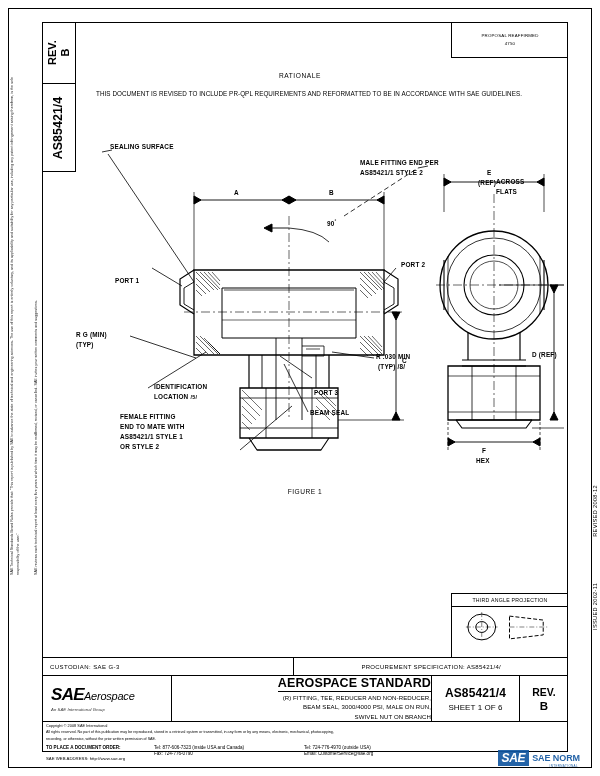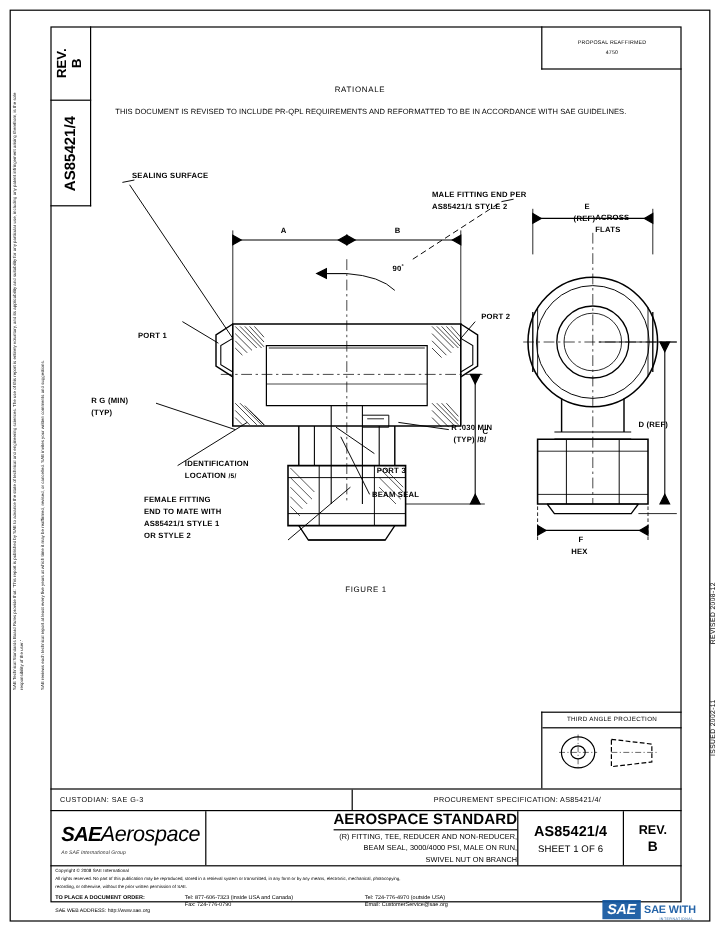--- a/index.html
+++ b/index.html
@@ -113,21 +113,21 @@
   .cust-r{ flex:1; display:flex; align-items:center; justify-content:center; font-size:6px; letter-spacing:.05em;}
 
   
   .tblock{
     position:absolute; left:42px; right:32px; bottom:54px; height:46px;
     display:flex; border-bottom:1.5px solid #000;
   }
   .tb-logo{ width:130px; border-right:1.5px solid #000; display:flex; flex-direction:column; justify-content:center; padding-left:9px;}
   .logo-line{ display:flex; align-items:baseline; }
   .logo-sae{ font-size:17px; font-weight:bold; letter-spacing:-.04em; font-style:italic;}
-  .logo-aero{ font-size:18px; font-style:italic; letter-spacing:-.02em;text-align:center; }
+  .logo-aero{ font-size:11px; font-style:italic; letter-spacing:-.02em;text-align:center; }
   .logo-sub{ font-size:4.2px; font-style:italic; color:#333; margin-top:2px; letter-spacing:.02em;}
   .tb-mid{ flex:1; border-right:1.5px solid #000; display:flex; flex-direction:column; align-items:flex-end; justify-content:center;}
   .tb-mid h1{ margin:0 0 1px 0; font-size:12.5px; font-weight:bold; letter-spacing:.01em; border-bottom:1px solid #000; padding-bottom:1px;}
   .tb-desc{ font-size:6.1px; line-height:1.5; text-align:center; letter-spacing:.01em;}
   .tb-num{ width:88px; border-right:1.5px solid #000; display:flex; flex-direction:column; align-items:center; justify-content:center; gap:3px;}
   .tb-num .n{ font-size:12px; font-weight:bold; letter-spacing:.01em;}
   .tb-num .s{ font-size:8px; letter-spacing:.01em;}
   .tb-rev{ width:48px; display:flex; flex-direction:column; align-items:center; justify-content:center; gap:2px;}
   .tb-rev .r{ font-size:10.5px; font-weight:bold;}
   .tb-rev .v{ font-size:11.5px; font-weight:bold;}
@@ -442,17 +442,17 @@
       <div class="c3">Email:  CustomerService@sae.org</div>
     </div>
     <div class="f-web">
       <span>SAE WEB ADDRESS:</span>
       <span>http://www.sae.org</span>
     </div>
   </div>
 
   <div class="wm">
     <span class="wm-badge">SAE</span>
-    <span class="wm-txt">SAE WITH</span>
+    <span class="wm-txt">SAE NORM</span>
     <span class="wm-sub">INTERNATIONAL</span>
   </div>
 
 </div>
 
 </body></html>

